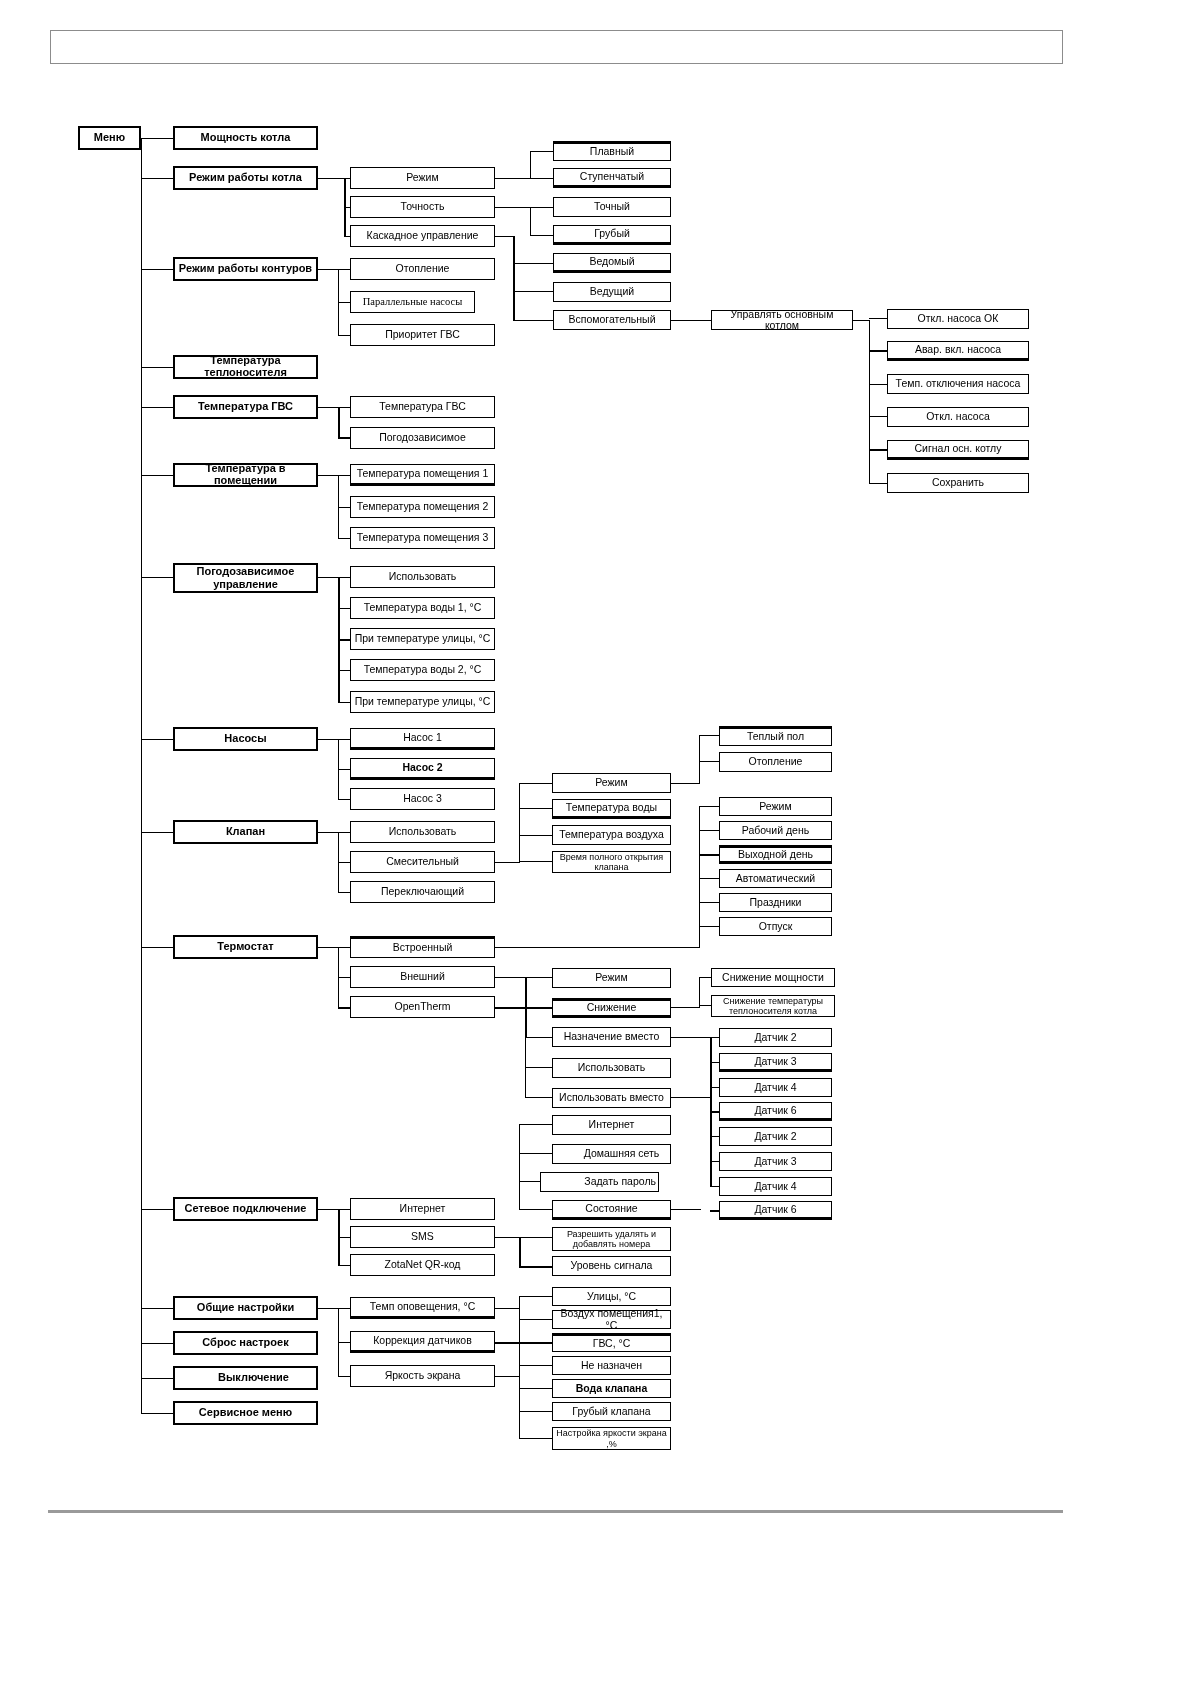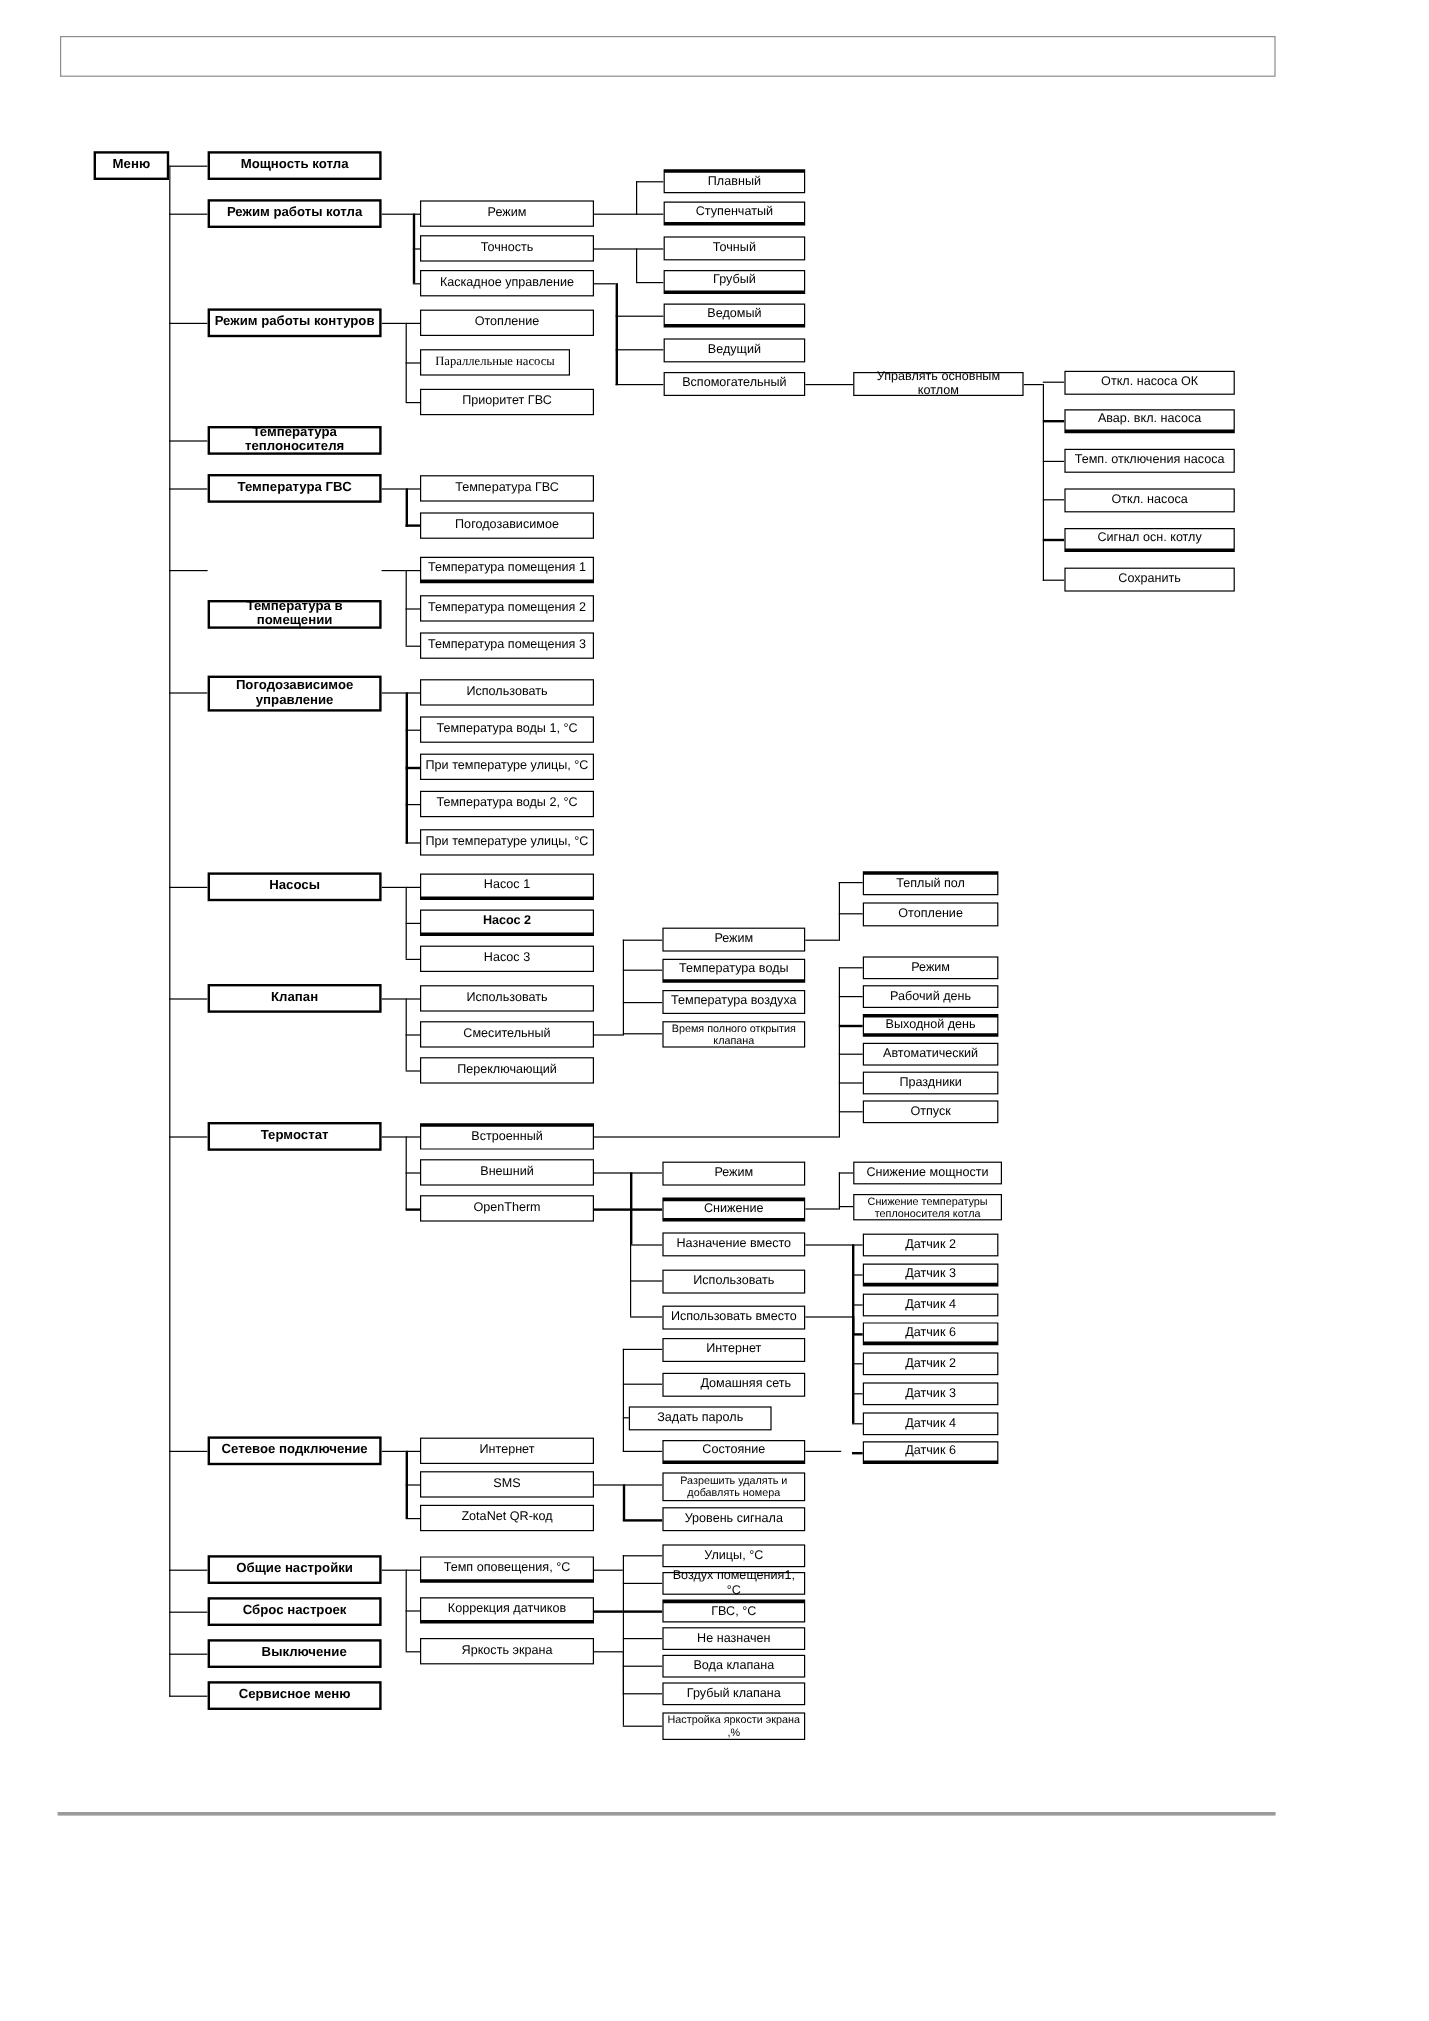--- a/index.html
+++ b/index.html
@@ -294,21 +294,21 @@
     </div>
   <div class="node lvl1" style="left:173px; top:257px; width:145px; height:24px;">
       <span>Режим работы контуров</span>
     </div>
   <div class="node lvl1" style="left:173px; top:355px; width:145px; height:24px;">
       <span>Температура теплоносителя</span>
     </div>
   <div class="node lvl1" style="left:173px; top:395px; width:145px; height:24px;">
       <span>Температура ГВС</span>
     </div>
-  <div class="node lvl1" style="left:173px; top:463px; width:145px; height:24px;margin-top:37px;">
+  <div class="node lvl1" style="left:173px; top:463px; width:145px; height:24px;">
       <span>Температура в помещении</span>
     </div>
   <div class="node lvl1 two-line" style="left:173px; top:563px; width:145px; height:30px;">
       <span>Погодозависимое управление</span>
     </div>
   <div class="node lvl1" style="left:173px; top:727px; width:145px; height:24px;">
       <span>Насосы</span>
     </div>
   <div class="node lvl1" style="left:173px; top:820px; width:145px; height:24px;">
       <span>Клапан</span>
@@ -558,21 +558,21 @@
   <div class="node" style="left:350px; top:1254px; width:145px; height:22px;">
       <span>ZotaNet QR-код</span>
     </div>
 
   <div class="node" style="left:552px; top:1115px; width:119px; height:20px;">
       <span>Интернет</span>
     </div>
   <div class="node" style="left:552px; top:1144px; width:119px; height:20px;padding-left:22px;">
       <span>Домашняя сеть</span>
     </div>
-  <div class="node" style="left:524px; top:1172px; width:119px; height:20px;">
+  <div class="node" style="left:540px; top:1172px; width:119px; height:20px;justify-content:flex-end;">
       <span>Задать пароль</span>
     </div>
   <div class="node bold-b" style="left:552px; top:1200px; width:119px; height:20px;">
       <span>Состояние</span>
     </div>
 
   <div class="node two-line" style="left:552px; top:1227px; width:119px; height:24px; font-size:9px;">
       <span>Разрешить удалять и добавлять номера</span>
     </div>
   <div class="node" style="left:552px; top:1256px; width:119px; height:20px;">
@@ -595,21 +595,21 @@
   <div class="node" style="left:552px; top:1310px; width:119px; height:19px;">
       <span>Воздух помещения1, °С</span>
     </div>
   <div class="node bold-t" style="left:552px; top:1333px; width:119px; height:19px;">
       <span>ГВС, °С</span>
     </div>
 
   <div class="node" style="left:552px; top:1356px; width:119px; height:19px;">
       <span>Не назначен</span>
     </div>
-  <div class="node" style="left:552px; top:1379px; width:119px; height:19px;">
+  <div class="node" style="left:552px; top:1379px; width:119px; height:19px;font-weight:bold;">
       <span>Вода клапана</span>
     </div>
   <div class="node" style="left:552px; top:1402px; width:119px; height:19px;">
       <span>Грубый клапана</span>
     </div>
 
   <div class="node two-line" style="left:552px; top:1427px; width:119px; height:23px; font-size:9px;">
       <span>Настройка яркости экрана ,%</span>
     </div>
 

